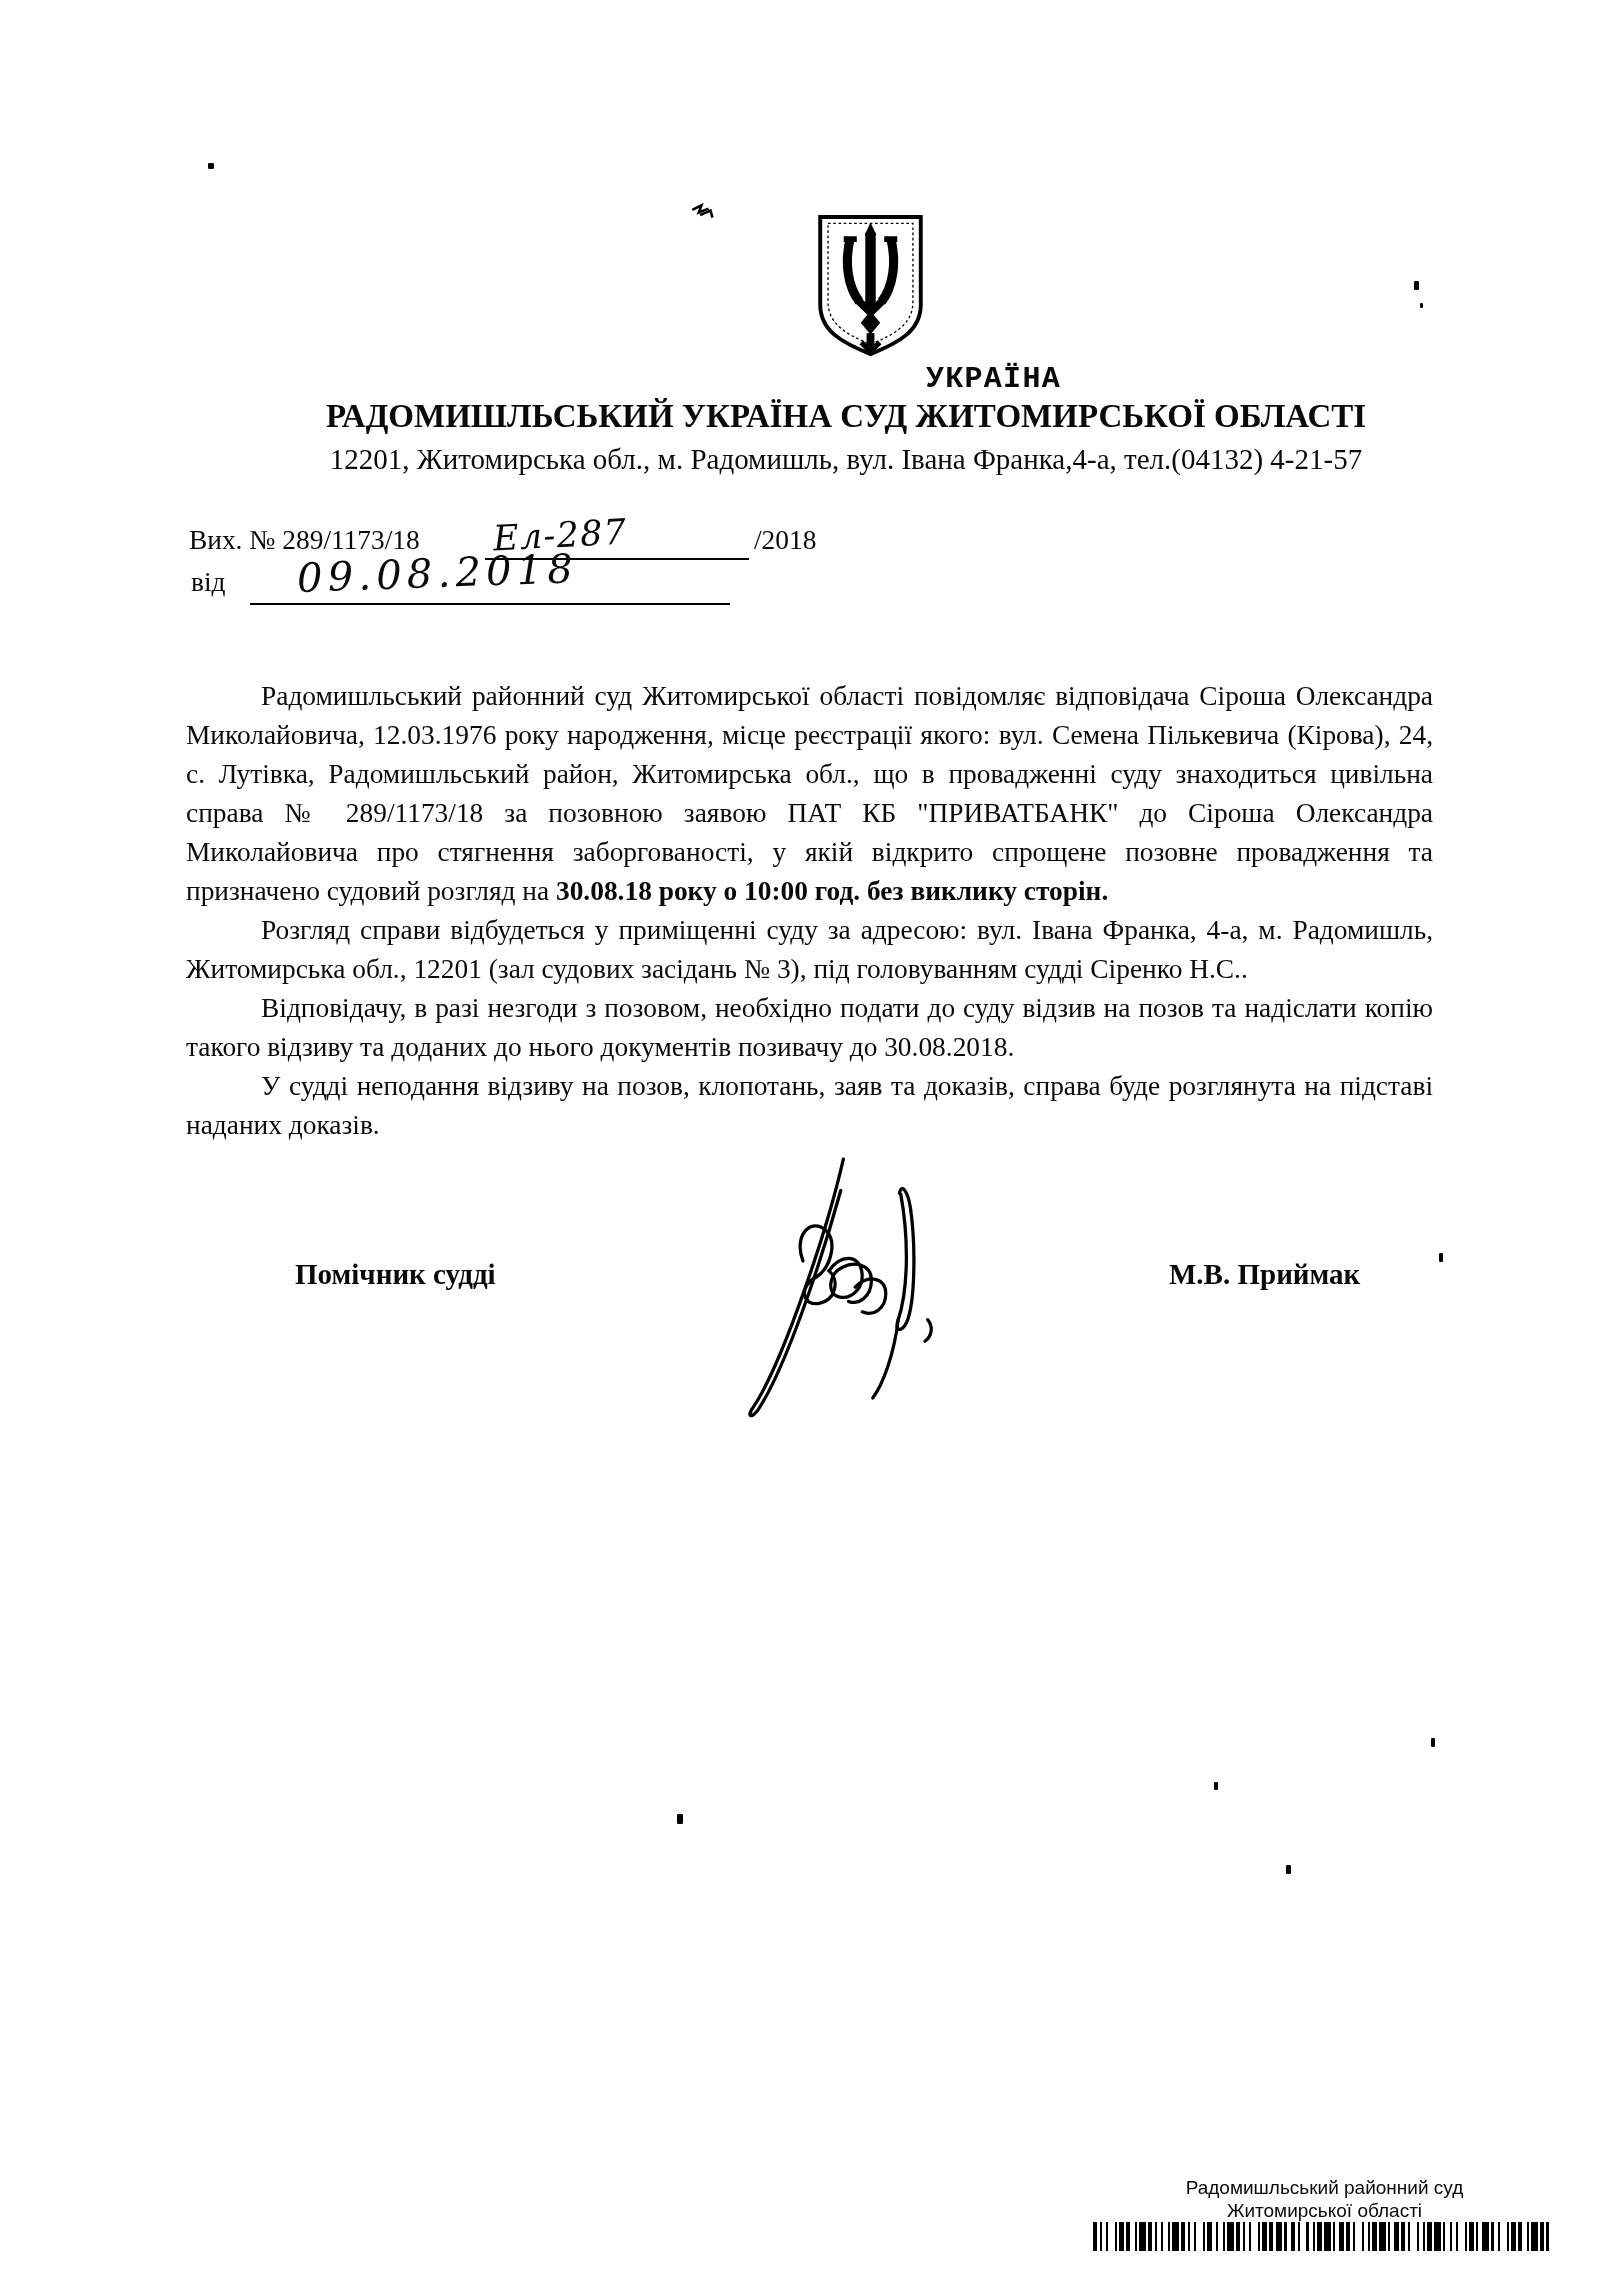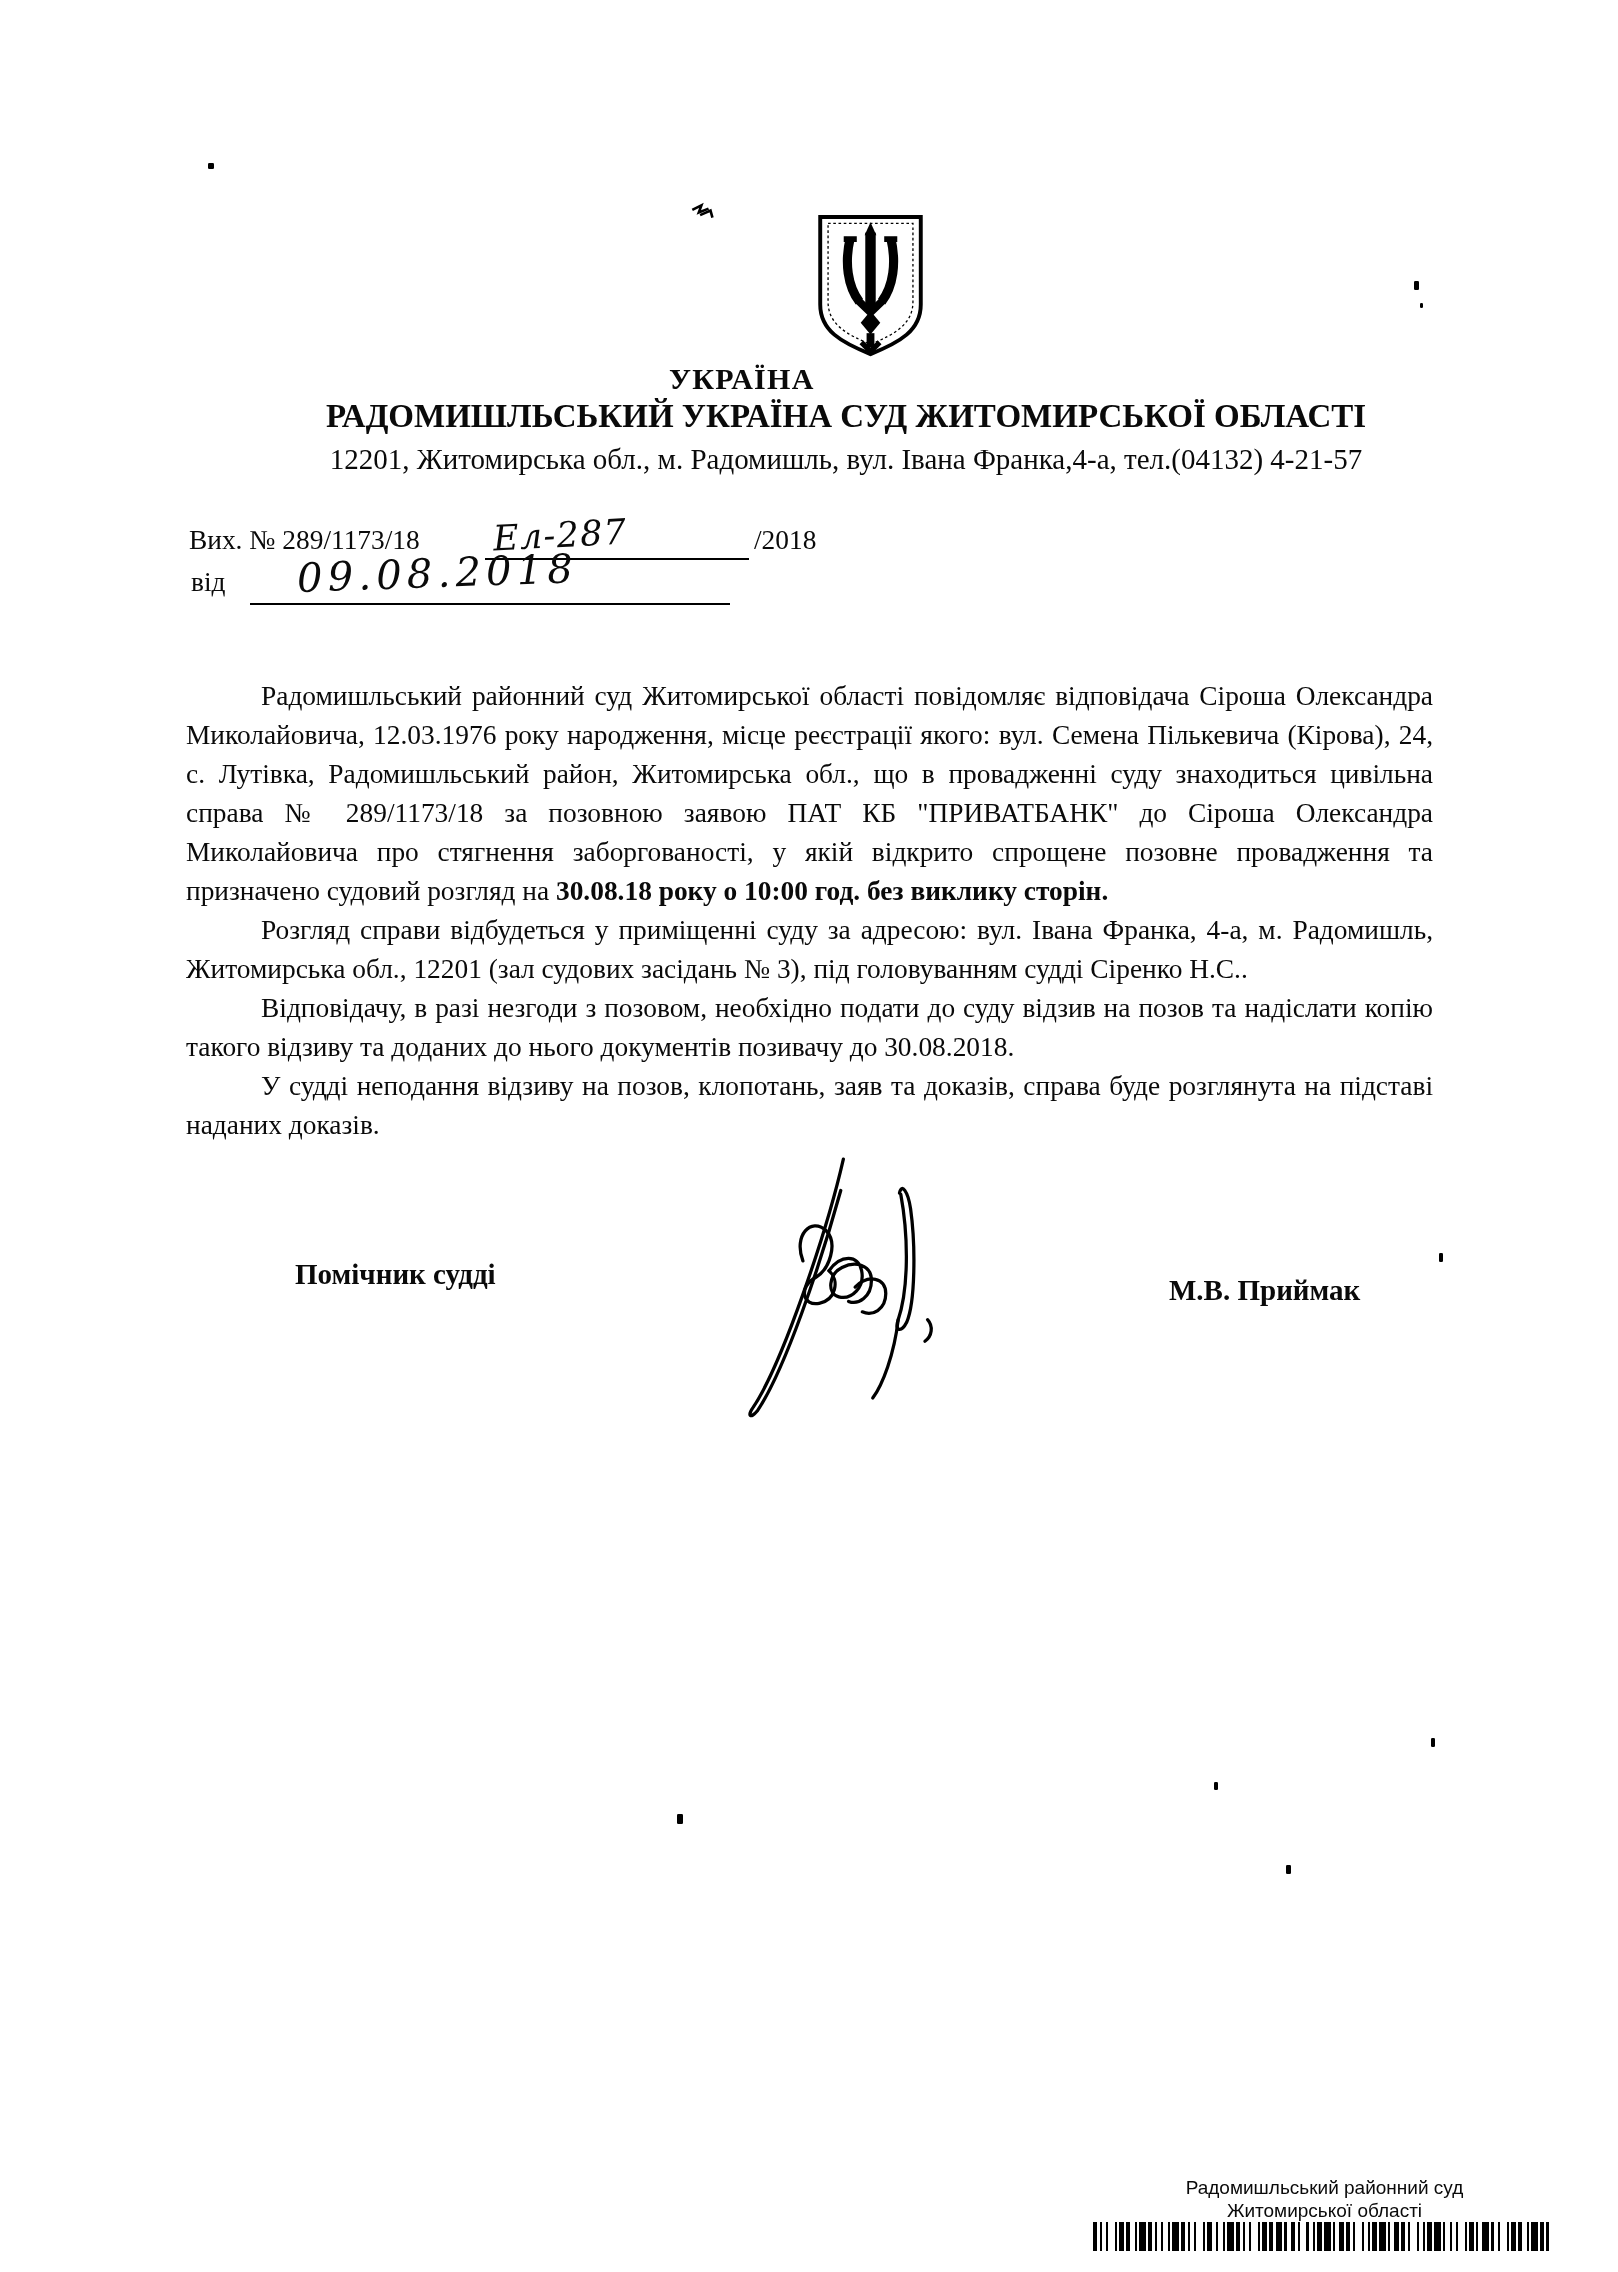--- a/index.html
+++ b/index.html
@@ -10,21 +10,21 @@
     color:#0a0a0a;
     font-family:"Liberation Serif", serif;
     overflow:hidden;
   }
   .abs{position:absolute;}
 
   
   .emblem{left:815px;top:213px;width:111px;height:145px;}
   .country{
     left:669px;top:362px;width:392px;
-    text-align:left;font-weight:bold;font-size:30px;letter-spacing:1.3px;
+    text-align:right;font-weight:bold;font-size:30px;letter-spacing:1.3px;font-family:Liberation Mono, monospace;
   }
   .court-name{
     left:157px;top:397px;width:1378px;
     text-align:center;font-weight:bold;font-size:33px;line-height:38px;
   }
   .court-address{
     left:157px;top:443px;width:1378px;
     text-align:center;font-size:29px;line-height:33px;
   }
 
@@ -45,21 +45,21 @@
   
   .body-text{
     left:186px;top:677px;width:1247px;
     font-size:27.4px;line-height:39px;
     text-align:justify;
   }
   .body-text p{margin:0;text-indent:75px;}
 
   
   .sig-title{left:295px;top:1258px;font-size:29px;font-weight:bold;}
-  .sig-name{left:1169px;top:1258px;font-size:29px;font-weight:bold;margin-top:16px;}
+  .sig-name{left:1169px;top:1258px;font-size:29px;font-weight:bold;}
   .signature-svg{left:705px;top:1155px;width:248px;height:268px;}
 
   
   .footer-court{
     left:1084px;top:2176px;width:481px;
     text-align:center;
     font-family:"Liberation Sans", sans-serif;
     font-size:19px;line-height:23px;
   }
   .barcode{

